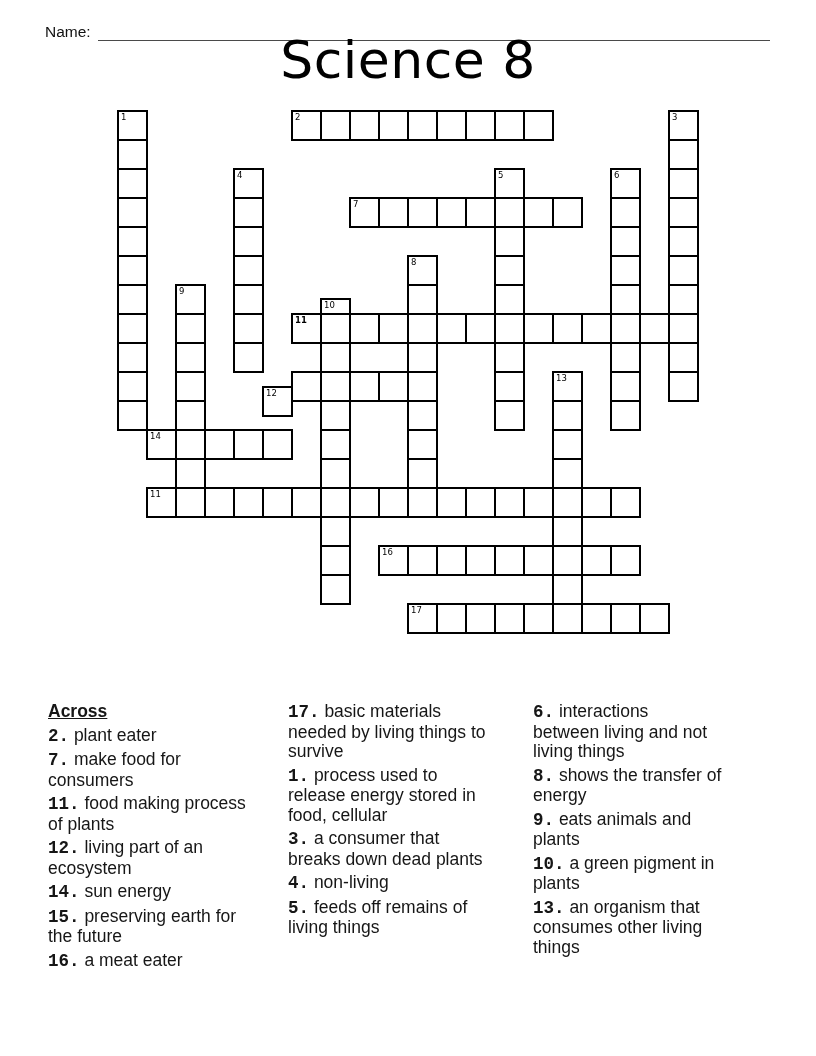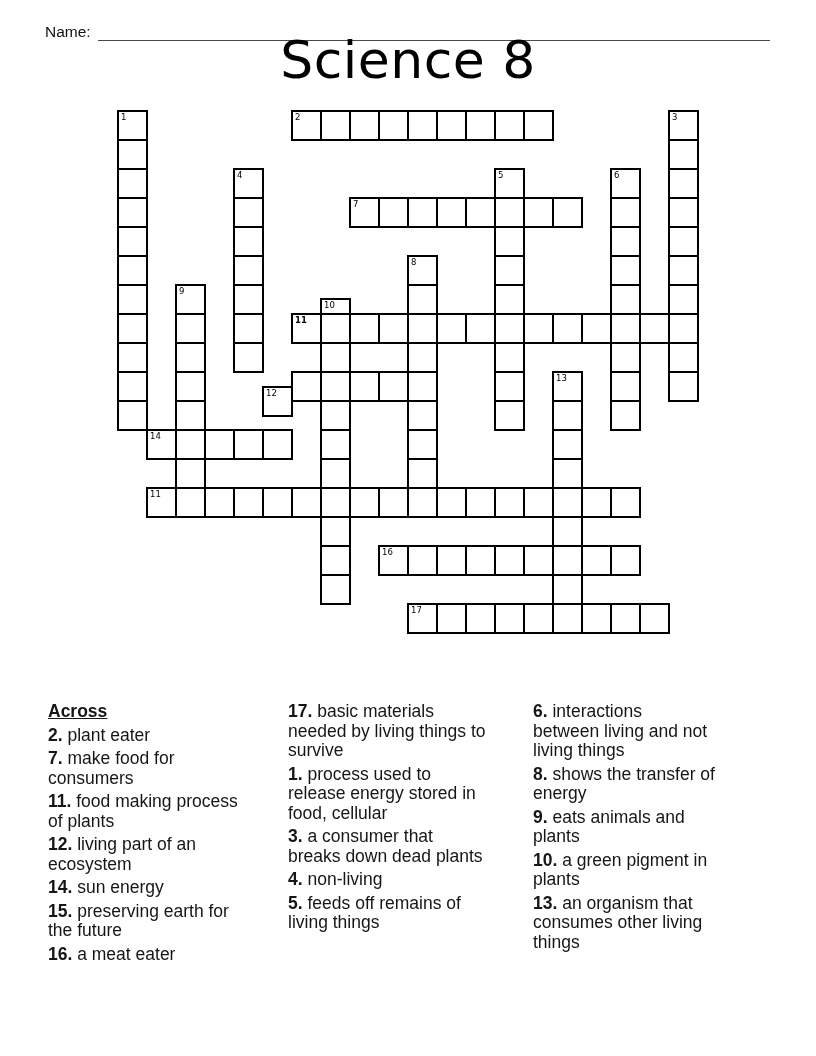--- a/index.html
+++ b/index.html
@@ -85,21 +85,21 @@
   }
   #clue-col-1 { left: 48px;  width: 240px; }
   #clue-col-2 { left: 288px; width: 245px; }
   #clue-col-3 { left: 533px; width: 240px; }
   .clue-heading {
     font-weight: bold;
     text-decoration: underline;
     margin-bottom: 4px;
   }
   .clue { margin-bottom: 4px; }
-  .clue b { font-weight: bold; }
+  .clue b { font-weight: bold; font-family: Liberation Mono, monospace; }
 </style>
 </head>
 <body>
 
 <div class="page">
 
   <div class="name-row">
     <span>Name:</span>
     <div class="name-line"></div>
   </div>

